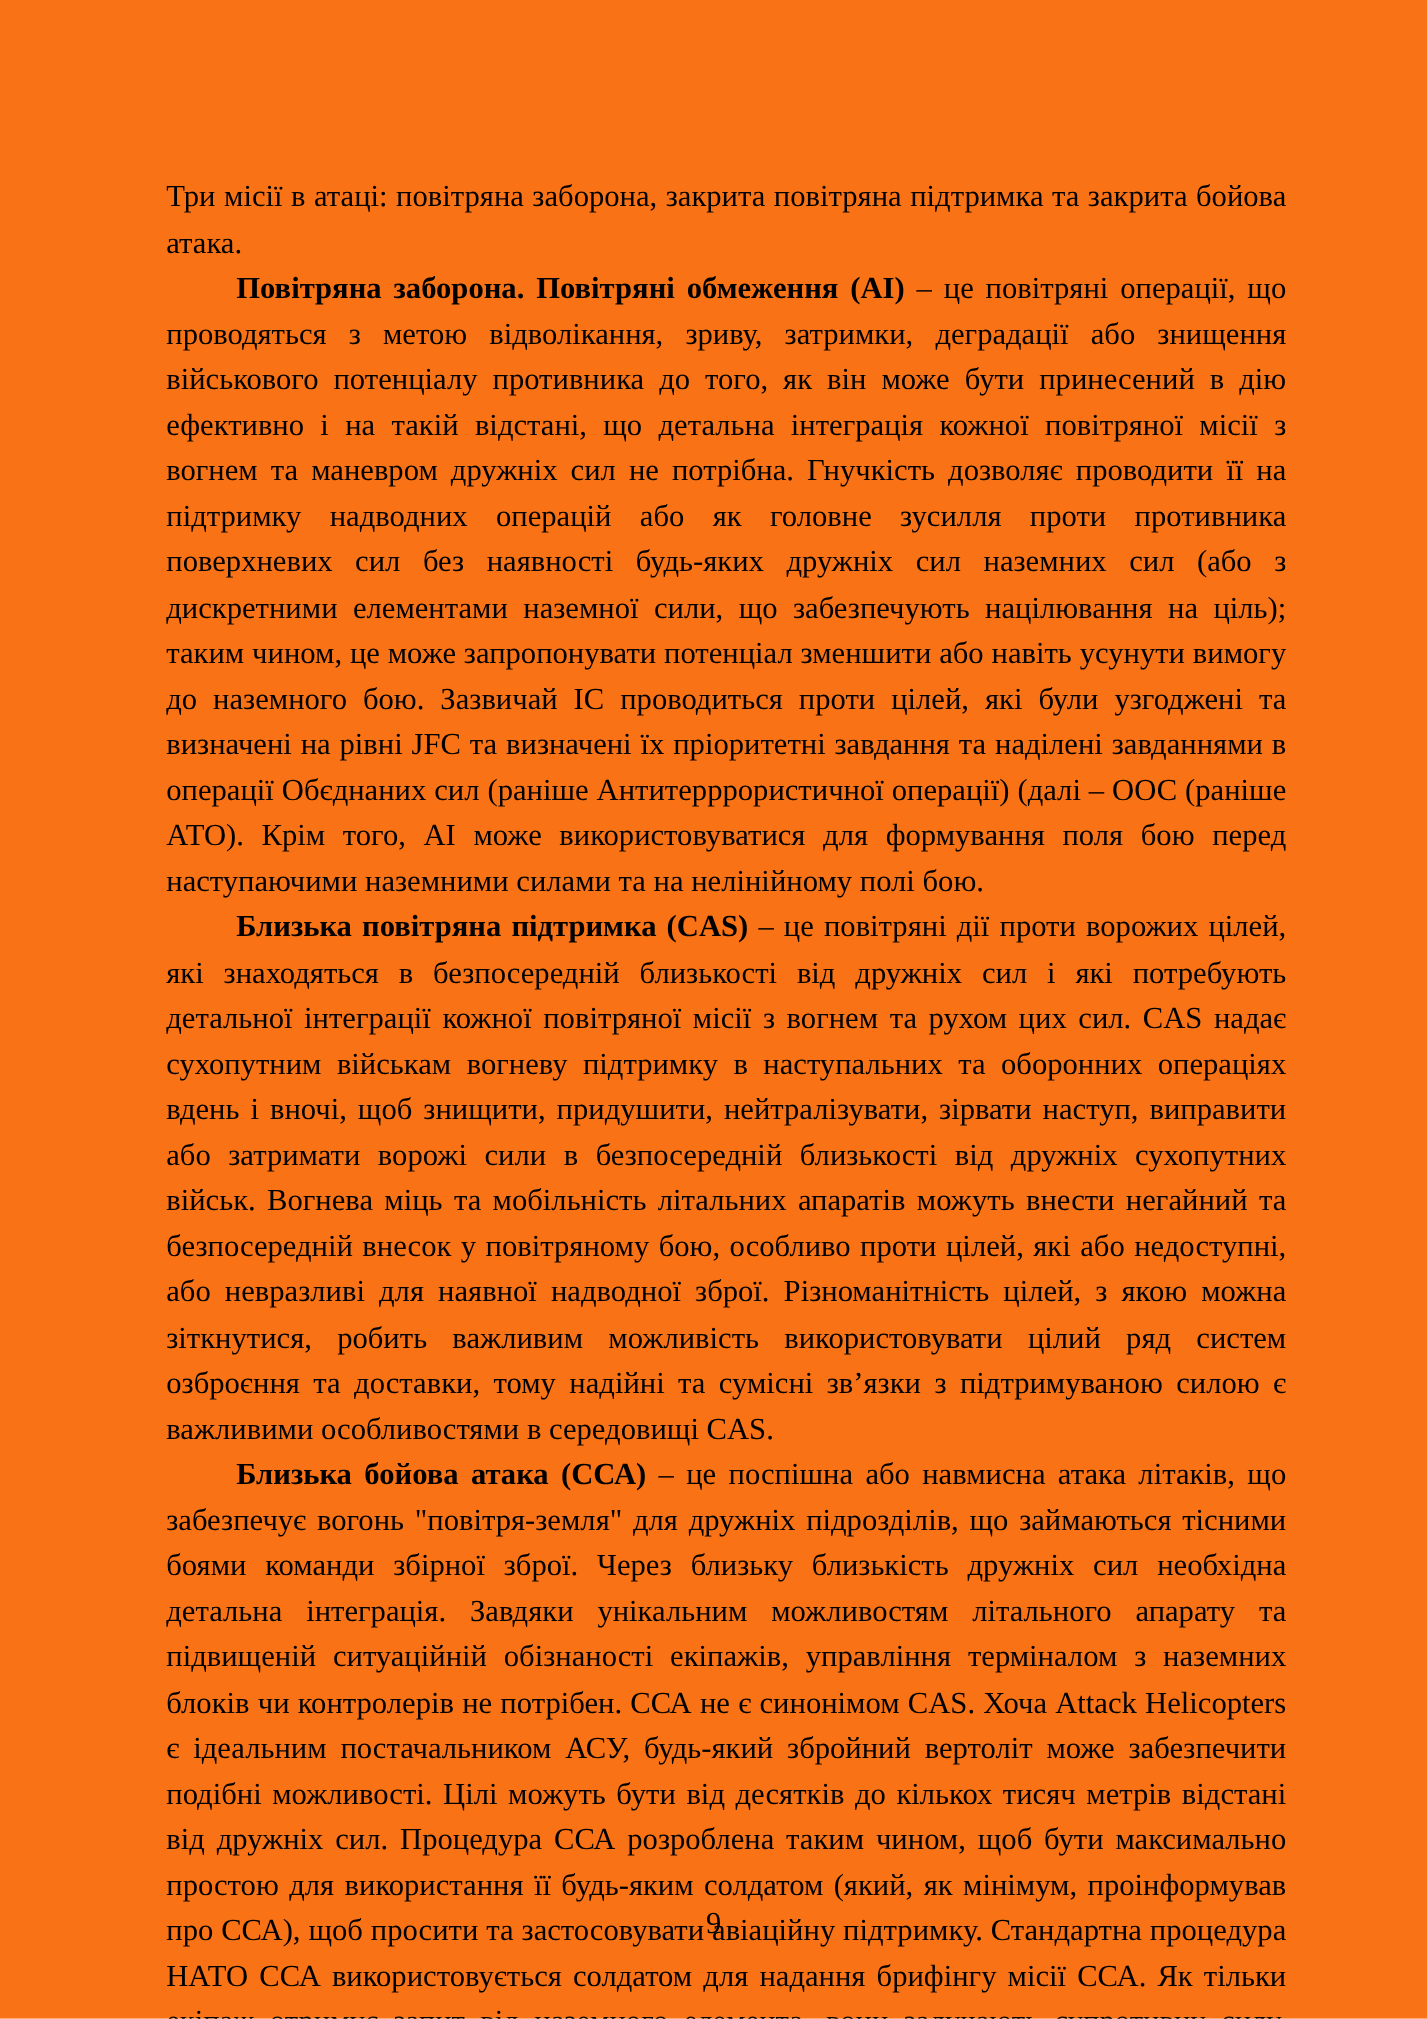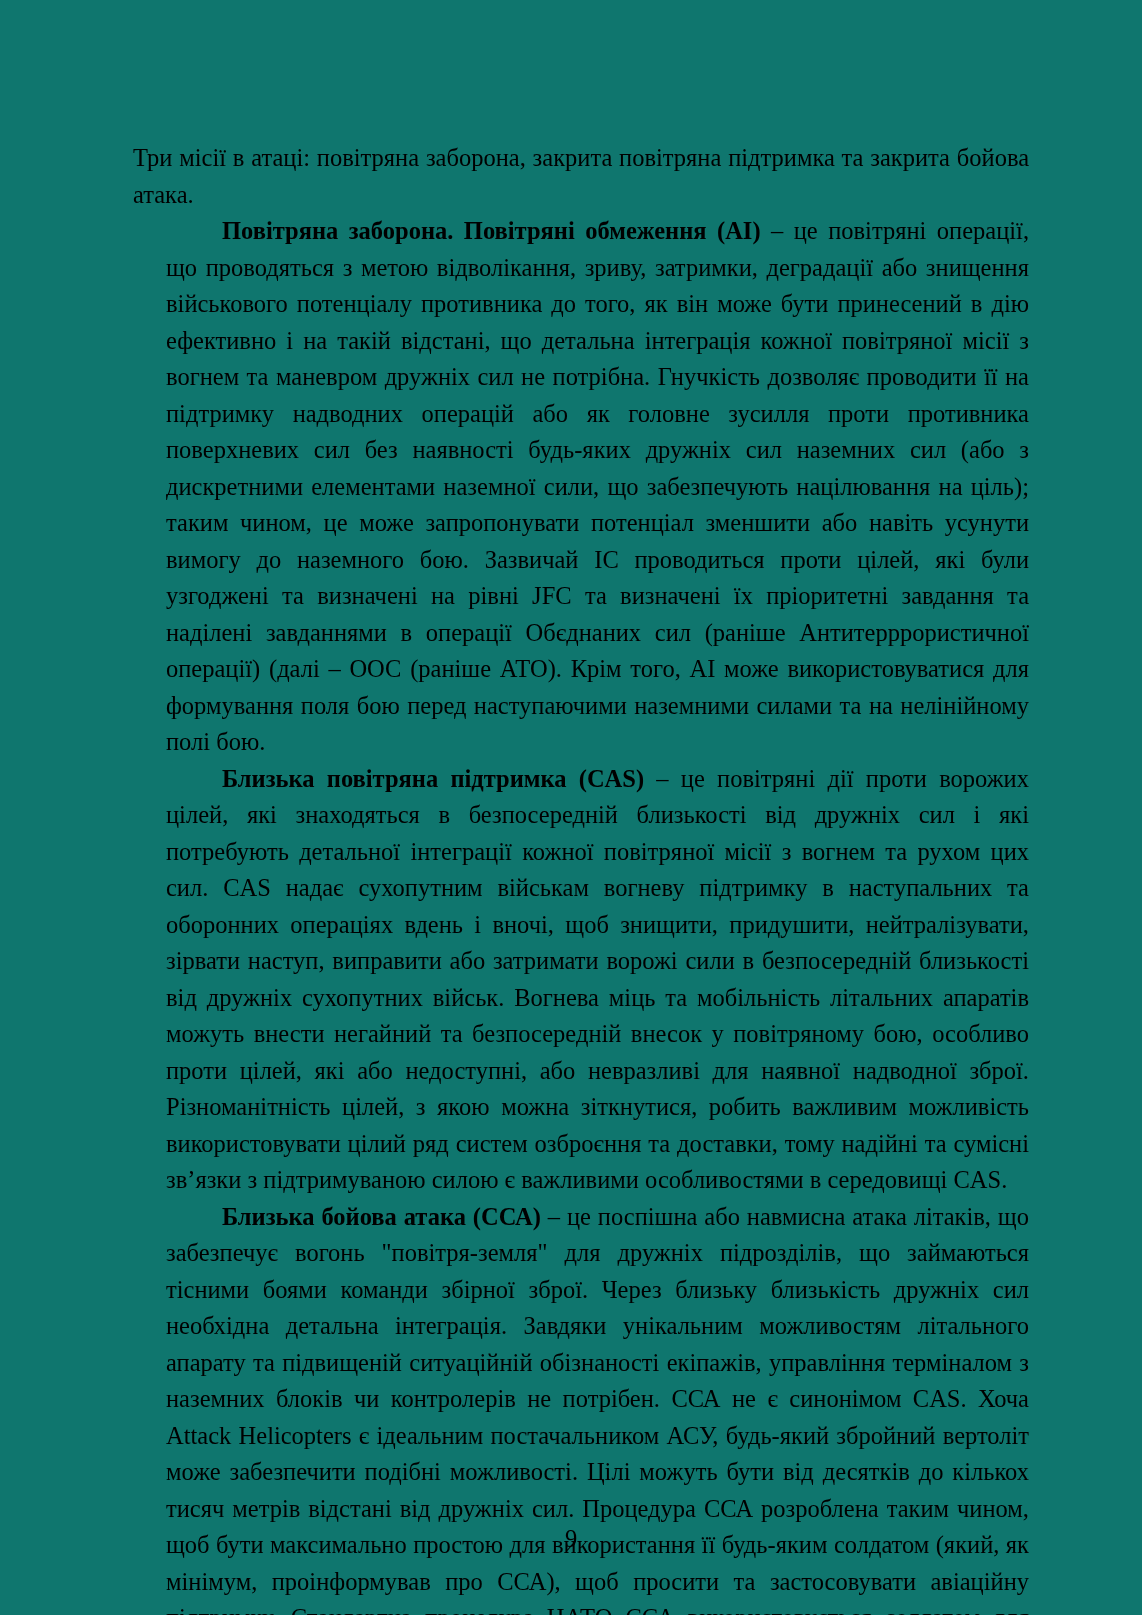--- a/index.html
+++ b/index.html
@@ -5,39 +5,38 @@
   html, body {
     margin: 0;
     padding: 0;
     background: #ffffff;
   }
   .page {
     position: relative;
     width: 1142px;
     height: 1615px;
     margin: 0 auto;
-    background: #0f766e;
+    background: #f97316;
     box-sizing: border-box;
     padding: 140px 113px 60px 133px;
     font-family: "Liberation Serif", "DejaVu Serif", serif;
     color: #000000;
   }
   .body-text {
     font-size: 24.5px;
     line-height: 36.5px;
     text-align: justify;
     text-justify: inter-word;
   }
   .para {
     margin: 0;
     text-indent: 0;
   }
   .para.indented {
     text-indent: 56px;
-    margin-left: 33px;
   }
   .bold {
     font-weight: bold;
   }
   .page-number {
     position: absolute;
     left: 0;
     right: 0;
     bottom: 62px;
     text-align: center;

